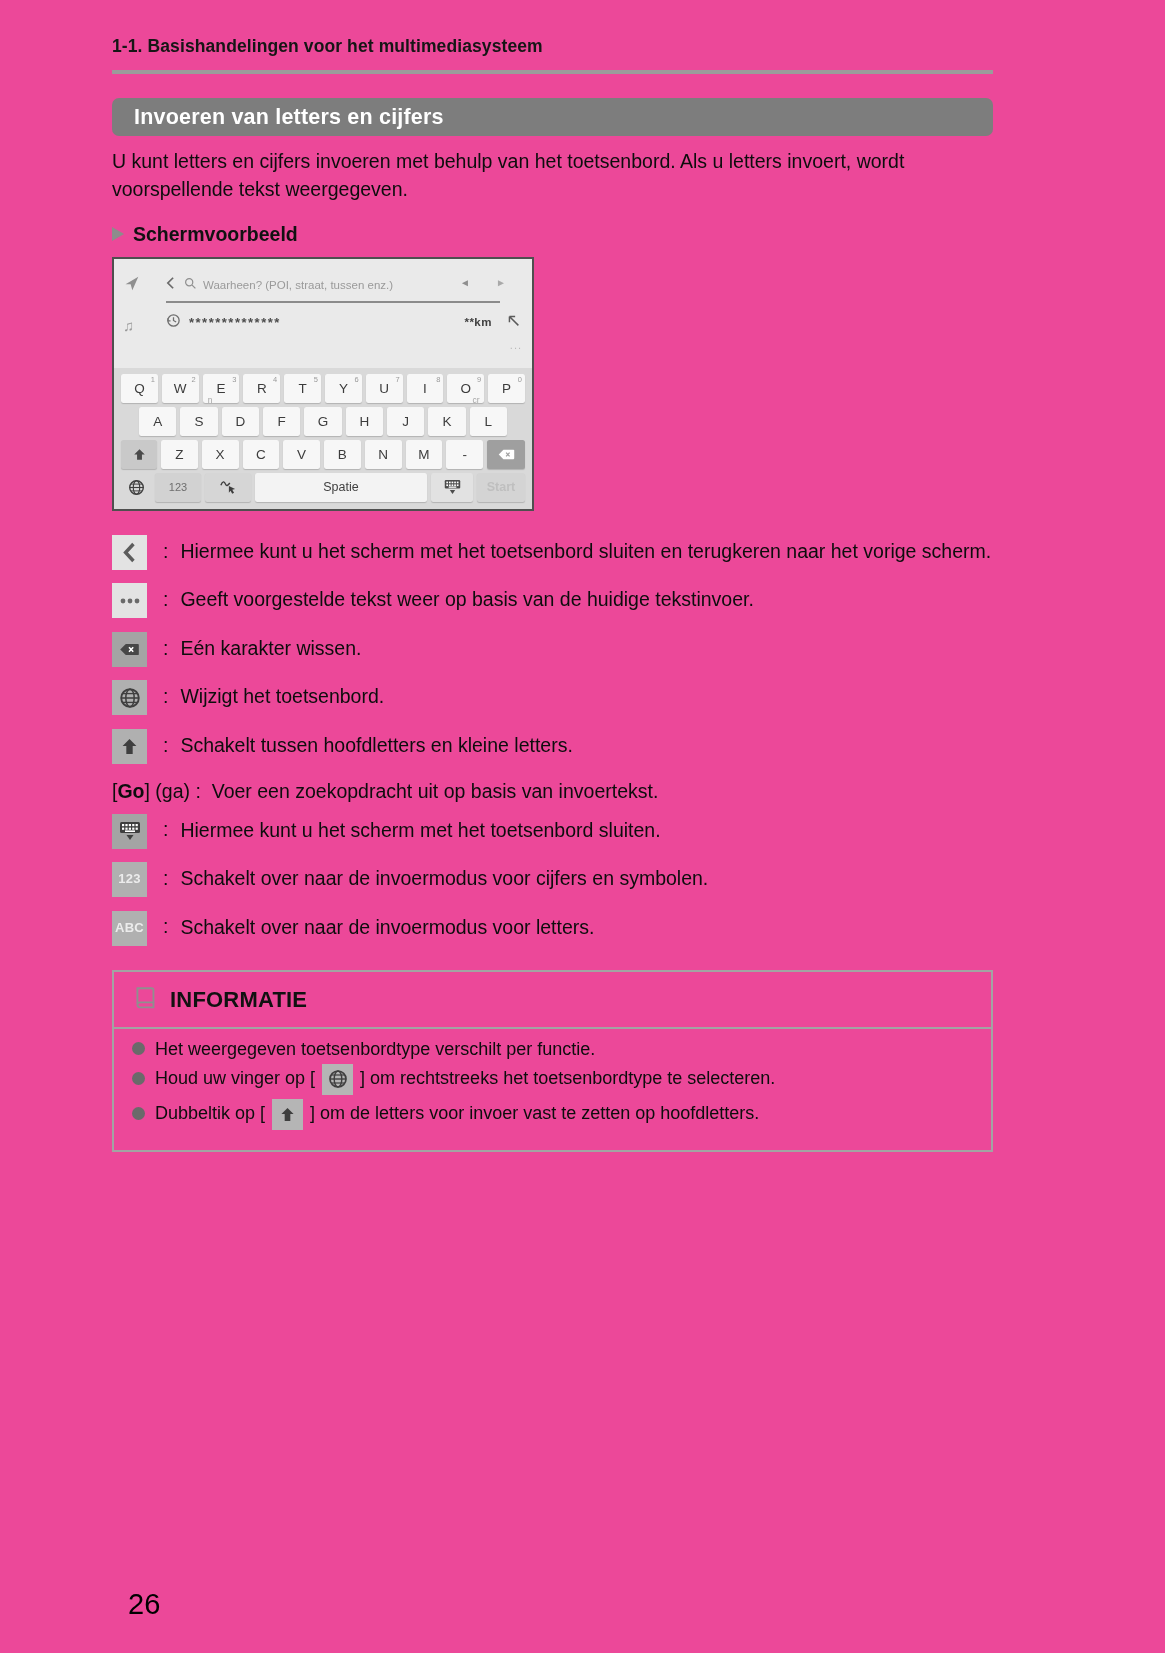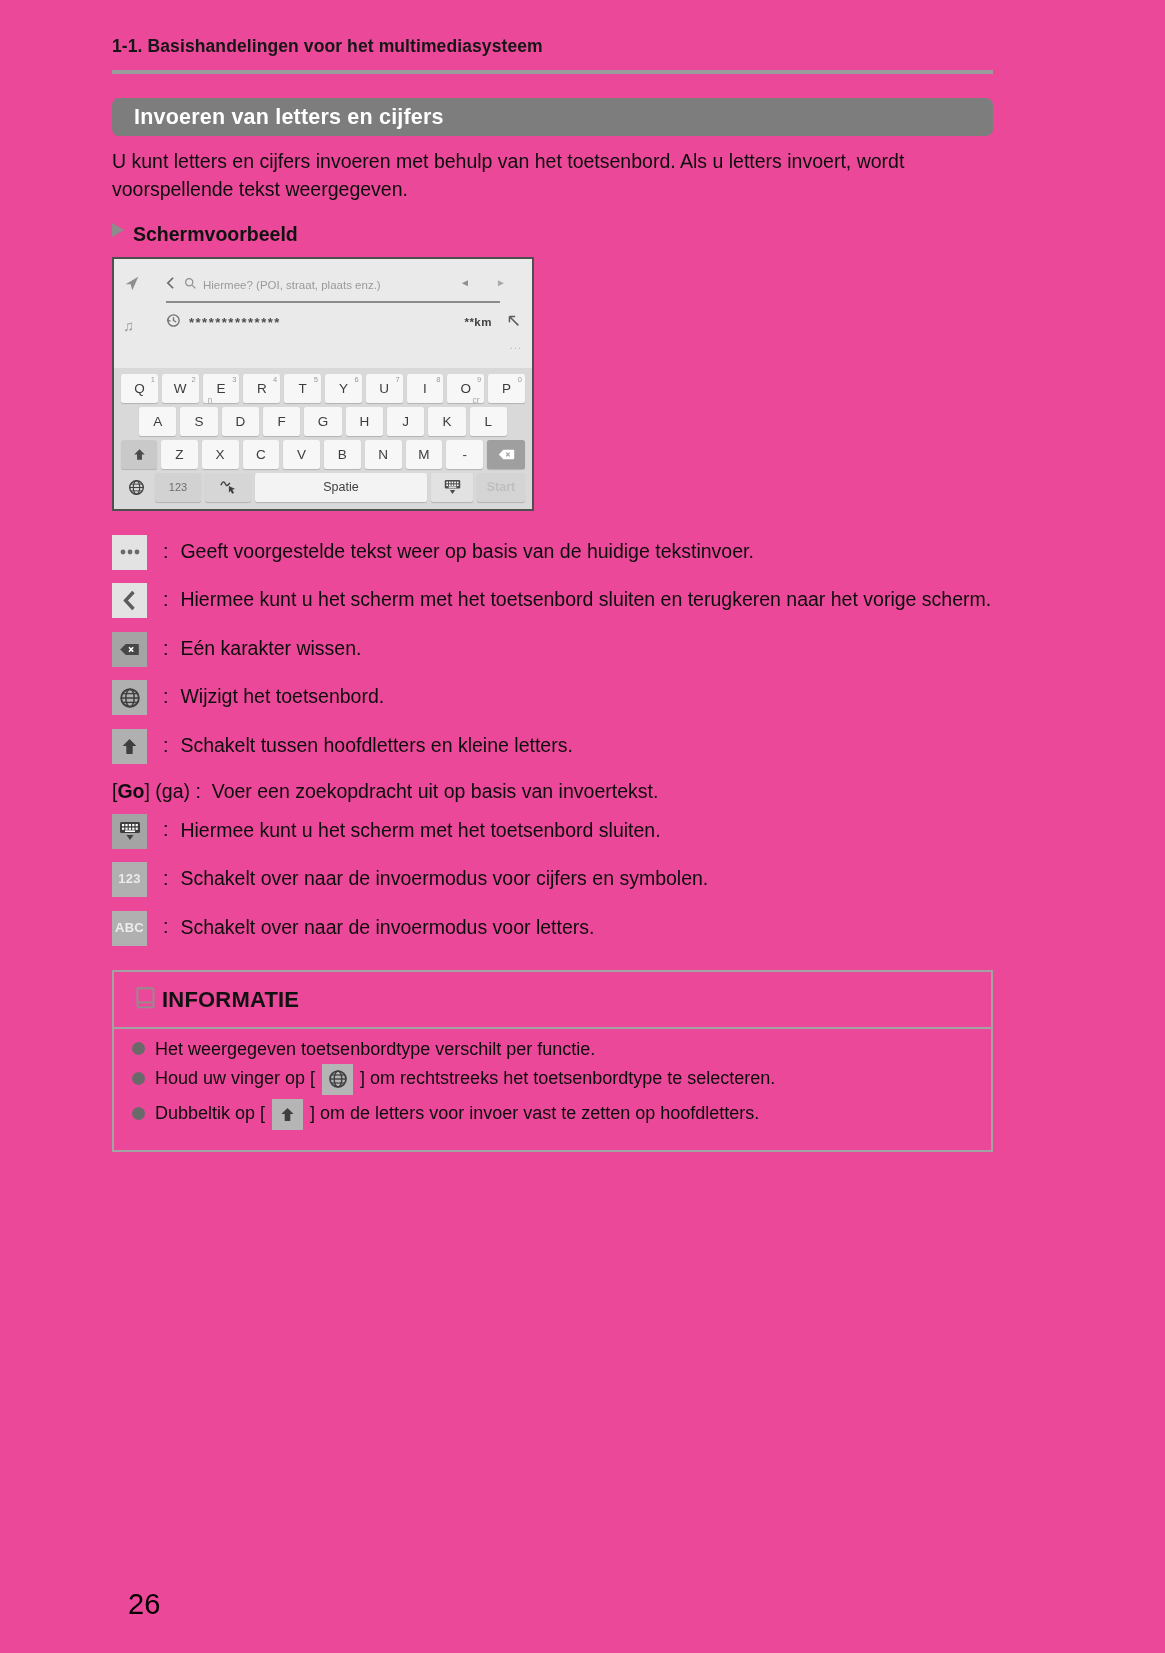--- a/index.html
+++ b/index.html
@@ -9,21 +9,21 @@
 
   
   .chapter{margin-top:36px;font-size:17.5px;font-weight:bold;color:#161616;letter-spacing:.1px;}
   .rule{margin-top:13px;height:4px;background:#9b9b9b;}
 
   
   .title-bar{margin-top:24px;height:38px;background:#7d7d7d;color:#fff;font-size:21.5px;
              font-weight:bold;line-height:38px;padding-left:22px;letter-spacing:.2px;border-radius:7px;}
   .intro{margin-top:12px;font-size:19.5px;line-height:1.42;color:#0d0d0d;}
 
-  .subheading{margin-top:14px;display:flex;align-items:flex-start;font-size:19.5px;font-weight:bold;}
+  .subheading{margin-top:14px;display:flex;align-items:center;font-size:19.5px;font-weight:bold;}
   .tri{width:0;height:0;border-left:12px solid #8c8c8c;border-top:7px solid transparent;
        border-bottom:7px solid transparent;margin-right:9px;}
 
   
   .shot{position:relative;margin-top:11px;width:418px;height:250px;border:2px solid #4f4f4f;
         background:#eaeaea;overflow:hidden;}
   .side{position:absolute;left:0;top:0;width:36px;height:100%;}
   .side .sic{position:absolute;left:9px;}
   .search-area{position:absolute;left:52px;top:14px;width:334px;}
   .search-row{display:flex;align-items:center;height:24px;}
@@ -65,21 +65,21 @@
          vertical-align:middle;margin-right:16px;}
   .li-light{background:#e3e3e3;} .li-mid{background:#b0b0b0;} .li-dark{background:#a4a4a4;}
   .lcolon{margin-right:12px;}
   .li-label{font-size:13px;color:#ececec;font-weight:bold;letter-spacing:.3px;}
   .go-row .b{font-weight:bold;}
   .go-row{margin-top:2px;margin-bottom:8px;}
 
   
   .info-box{margin-top:24px;border:2px solid #a3a3a3;}
   .info-head{display:flex;align-items:center;padding:13px 18px 12px;}
-  .info-title{font-size:22px;font-weight:bold;margin-left:4px;letter-spacing:.2px;}
+  .info-title{font-size:22px;font-weight:bold;margin-left:12px;letter-spacing:.2px;}
   .info-div{border-top:2px solid #a3a3a3;}
   .info-body{padding:6px 18px 20px;}
   .ib-row{margin-top:4px;font-size:18px;color:#0d0d0d;}
   .dot{display:inline-block;width:13px;height:13px;border-radius:50%;background:#6a6a6a;
        margin-right:10px;vertical-align:middle;position:relative;top:-1px;}
   .inline-ic{display:inline-flex;width:31px;height:31px;background:#b5b5b5;align-items:center;
              justify-content:center;vertical-align:middle;margin:0 7px;}
 
   .page-num{position:absolute;left:128px;top:1588px;font-size:29px;font-weight:normal;color:#000;}
 </style>
@@ -127,21 +127,21 @@
             <svg width="9" height="14" viewBox="0 0 10 16">
                 <polyline points="8,2 2,8 8,14" fill="none" stroke="#6b6b6b" stroke-width="2"></polyline>
               </svg>
           </span>
           <span style="margin-left:9px">
             <svg width="13" height="13" viewBox="0 0 20 20">
                 <circle cx="8" cy="8" r="5.5" fill="none" stroke="#8f8f8f" stroke-width="1.9"></circle>
                 <line x1="12.5" y1="12.5" x2="17.5" y2="17.5" stroke="#8f8f8f" stroke-width="1.9"></line>
               </svg>
           </span>
-          <span class="search-ph">Hiermee? (POI, straat, plaats enz.)</span>
+          <span class="search-ph">Waarheen? (POI, straat, tussen enz.)</span>
         </div>
         <div class="underline"></div>
       </div>
       <span class="pag l">◄</span>
       <span class="pag r">►</span>
 
       <div class="hist-row">
         <span>
           <svg width="15" height="15" viewBox="0 0 20 20">
               <circle cx="10" cy="10" r="7.5" fill="none" stroke="#6e6e6e" stroke-width="1.7"></circle>
@@ -302,34 +302,34 @@
           </div>
           <div class="key w-start">Start</div>
         </div>
       </div>
     </div>
 
     <div class="legend">
 
       <div class="legend-row">
         <span class="licon li-light">
+          <svg width="15" height="21" viewBox="0 0 10 16">
+              <polyline points="8,1.5 2,8 8,14.5" fill="none" stroke="#5c5c5c" stroke-width="2.6"></polyline>
+            </svg>
+        </span><span class="lcolon">:</span><span>Hiermee kunt u het scherm met het toetsenbord sluiten en terugkeren naar het vorige scherm.</span>
+      </div>
+
+      <div class="legend-row">
+        <span class="licon li-light">
           <svg width="20" height="6" viewBox="0 0 20 6">
               <circle cx="3" cy="3" r="2.4" fill="#6a6a6a"></circle>
               <circle cx="10" cy="3" r="2.4" fill="#6a6a6a"></circle>
               <circle cx="17" cy="3" r="2.4" fill="#6a6a6a"></circle>
             </svg>
         </span><span class="lcolon">:</span><span>Geeft voorgestelde tekst weer op basis van de huidige tekstinvoer.</span>
-      </div>
-
-      <div class="legend-row">
-        <span class="licon li-light">
-          <svg width="15" height="21" viewBox="0 0 10 16">
-              <polyline points="8,1.5 2,8 8,14.5" fill="none" stroke="#5c5c5c" stroke-width="2.6"></polyline>
-            </svg>
-        </span><span class="lcolon">:</span><span>Hiermee kunt u het scherm met het toetsenbord sluiten en terugkeren naar het vorige scherm.</span>
       </div>
 
       <div class="legend-row">
         <span class="licon li-dark">
           <svg width="21" height="13" viewBox="0 0 22 14">
               <path d="M7 1 H20 a1 1 0 0 1 1 1 V12 a1 1 0 0 1 -1 1 H7 L1 7 Z" fill="#474747"></path>
               <path d="M10.5 4.5 L15 9.5 M15 4.5 L10.5 9.5" stroke="#fff" stroke-width="1.7"></path>
             </svg>
         </span><span class="lcolon">:</span><span>Eén karakter wissen.</span>
       </div>

